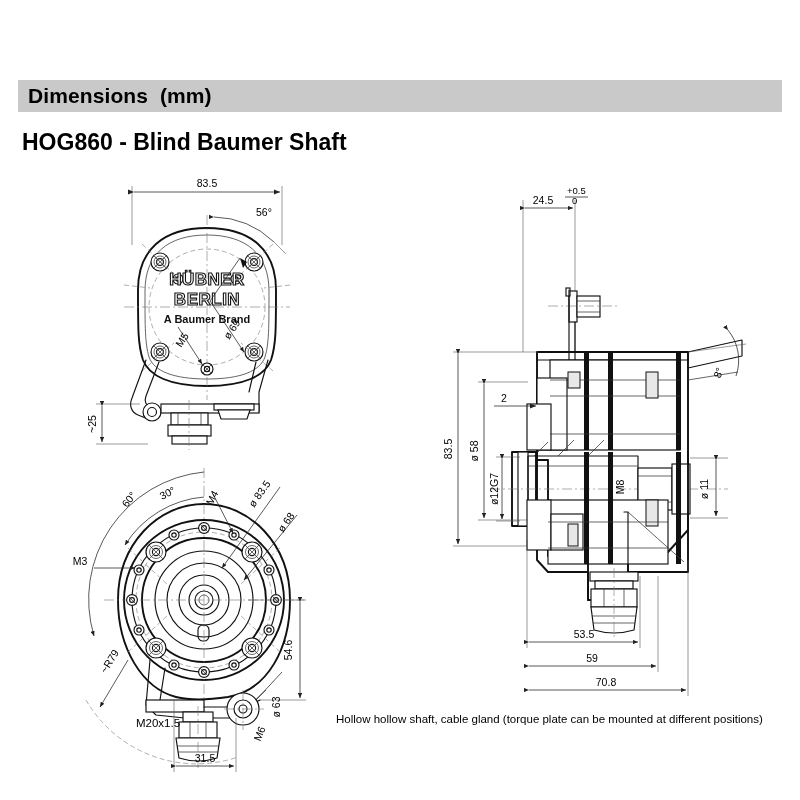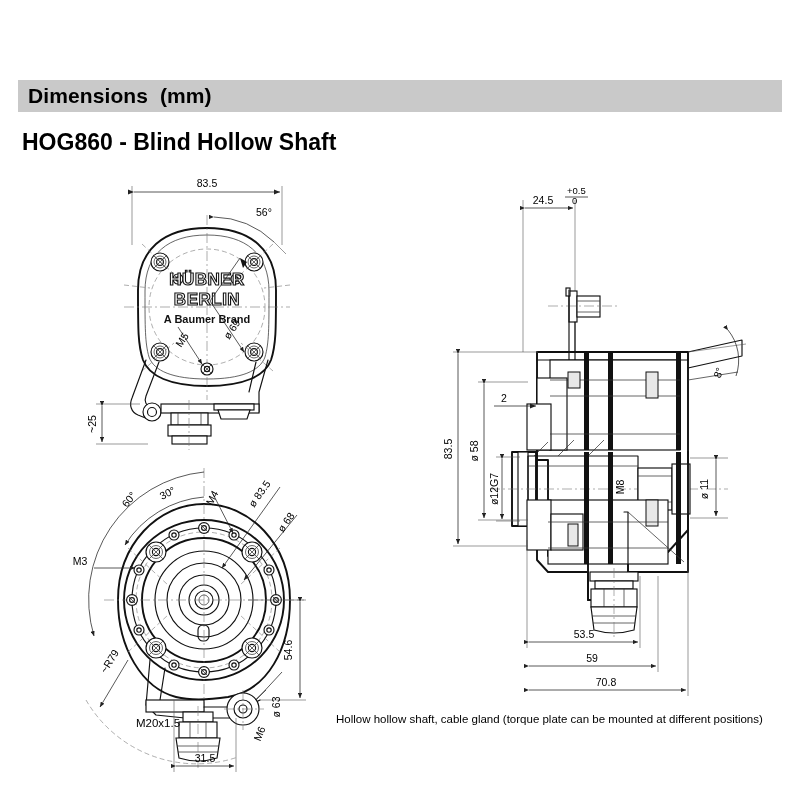--- a/index.html
+++ b/index.html
@@ -73,21 +73,21 @@
   svg { display: block; }
   text { font-family: "Liberation Sans", sans-serif; }
 </style>
 </head>
 <body>
 
 <div id="page">
 
   <div class="section-band"></div>
   <div class="section-band-label">Dimensions  (mm)</div>
-  <div class="page-title">HOG860 - Blind Hollow Shaft</div>
+  <div class="page-title">HOG860 - Blind Baumer Shaft</div>
 
   <div class="drawing-layer">
     <svg width="800" height="800" viewBox="0 0 800 800">
       <defs>
         <style>
           .ln   { fill:none; stroke:#111; stroke-width:1.15; stroke-linecap:round; stroke-linejoin:round; }
           .ln2  { fill:none; stroke:#111; stroke-width:1.9; stroke-linecap:round; stroke-linejoin:round; }
           .lnt  { fill:none; stroke:#333; stroke-width:0.75; }
           .dim  { fill:none; stroke:#222; stroke-width:0.75; }
           .ext  { fill:none; stroke:#555; stroke-width:0.6; }

